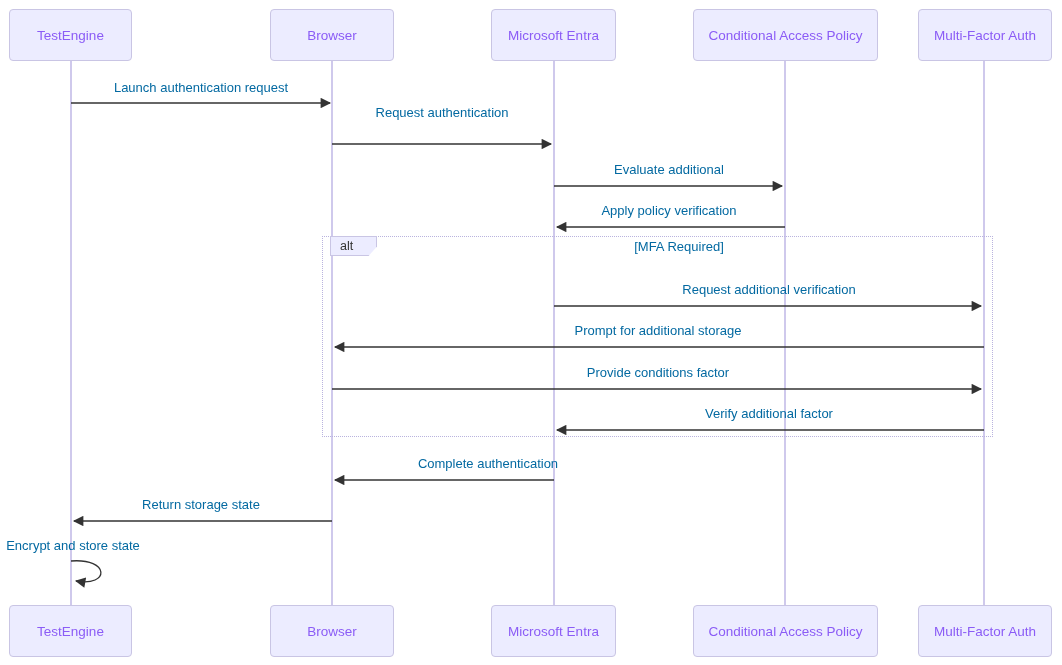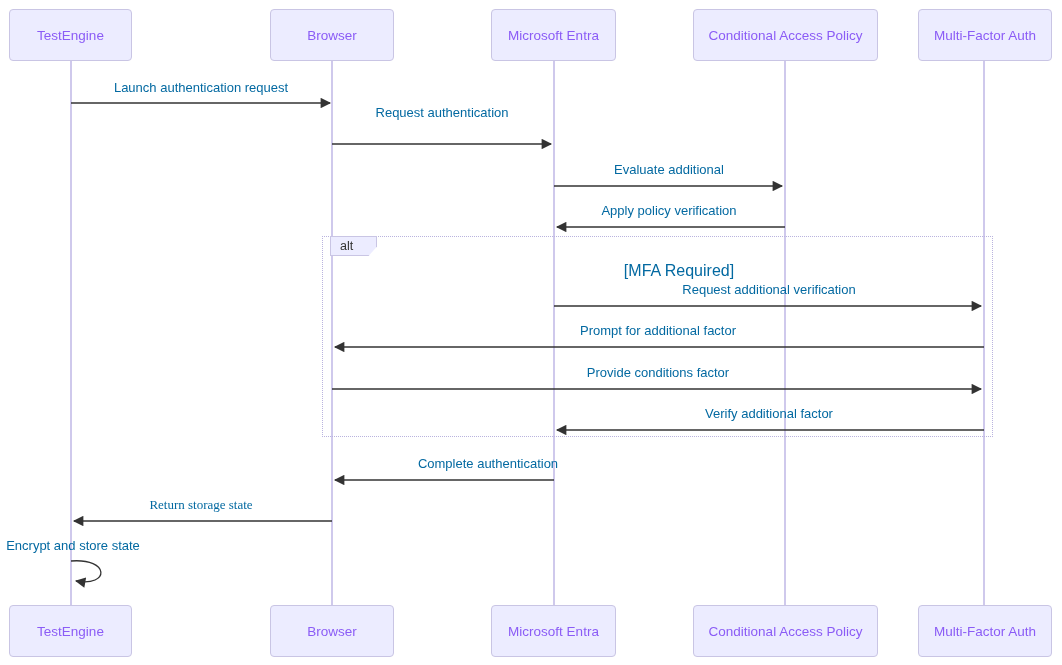--- a/index.html
+++ b/index.html
@@ -20,21 +20,21 @@
     border:1px dotted #b9b3de; box-sizing:border-box;
   }
   .alt-label {
     position:absolute; left:322px; top:236px; width:47px; height:20px;
     background:#ECECFF; box-sizing:border-box;
     clip-path: polygon(0 0, 100% 0, 100% 52%, 82% 100%, 0 100%);
     border:1px solid #c9c5e4;
     font-size:12.5px; color:#333333;
     display:flex; align-items:center; padding-left:9px;margin-left:8px;
   }
-  .guard { font-size:16px;margin-top:24px; }
+  .guard { font-size:13px; }
 </style>
 </head>
 <body>
 
 <div class="stage">
 
   <svg class="layer" width="1062" height="665" viewBox="0 0 1062 665">
     <defs>
       <marker id="arrow" viewBox="0 0 10 10" refX="9" refY="5" markerWidth="9" markerHeight="8" orient="auto-start-reverse">
         <path d="M0,0 L10,5 L0,10 z" fill="#333333"></path>
@@ -97,20 +97,20 @@
     </div>
   <div class="actor" style="left:918px; top:605px; width:134px;">
       <span>Multi-Factor Auth</span>
     </div>
 
   <div class="msg" style="left:201px; top:80px;">Launch authentication request</div>
   <div class="msg" style="left:442px; top:105px;">Request authentication</div>
   <div class="msg" style="left:669px; top:162px;">Evaluate additional</div>
   <div class="msg" style="left:669px; top:203px;">Apply policy verification</div>
   <div class="msg" style="left:769px; top:282px;">Request additional verification</div>
-  <div class="msg" style="left:658px; top:323px;">Prompt for additional factor</div>
+  <div class="msg" style="left:658px; top:323px;">Prompt for additional storage</div>
   <div class="msg" style="left:658px; top:365px;">Provide conditions factor</div>
   <div class="msg" style="left:769px; top:406px;">Verify additional factor</div>
   <div class="msg" style="left:442px; top:456px;margin-left:46px;">Complete authentication</div>
-  <div class="msg" style="left:201px; top:497px;font-family:Liberation Serif, serif;">Return storage state</div>
+  <div class="msg" style="left:201px; top:497px;">Return storage state</div>
   <div class="msg" style="left:73px;  top:538px;">Encrypt and store state</div>
 
 </div>
 
 </body></html>

